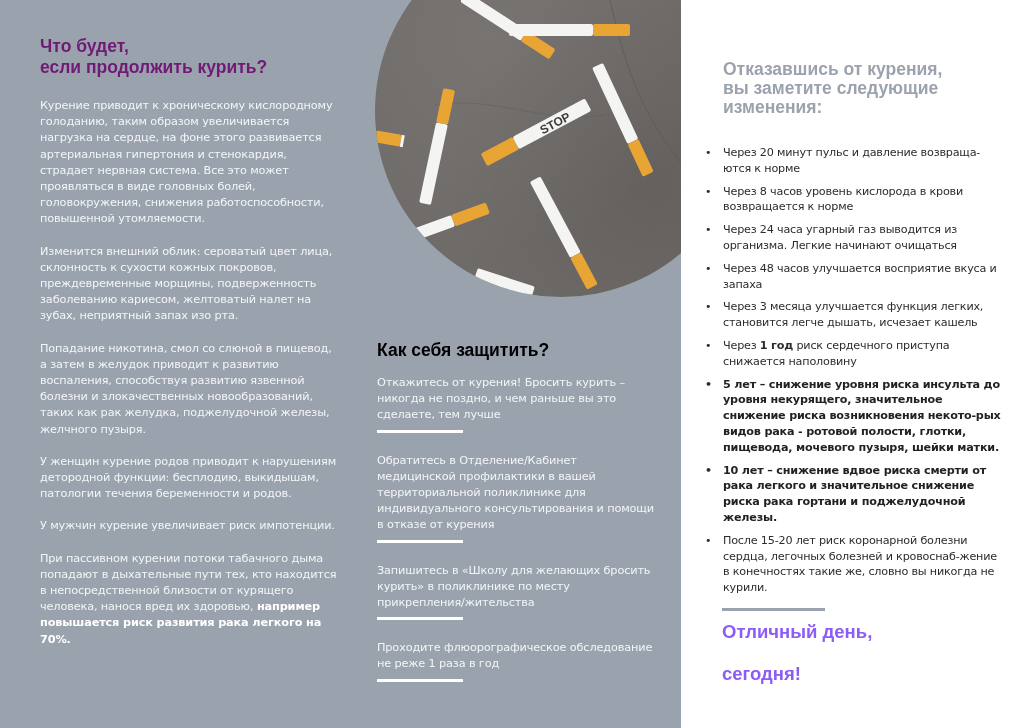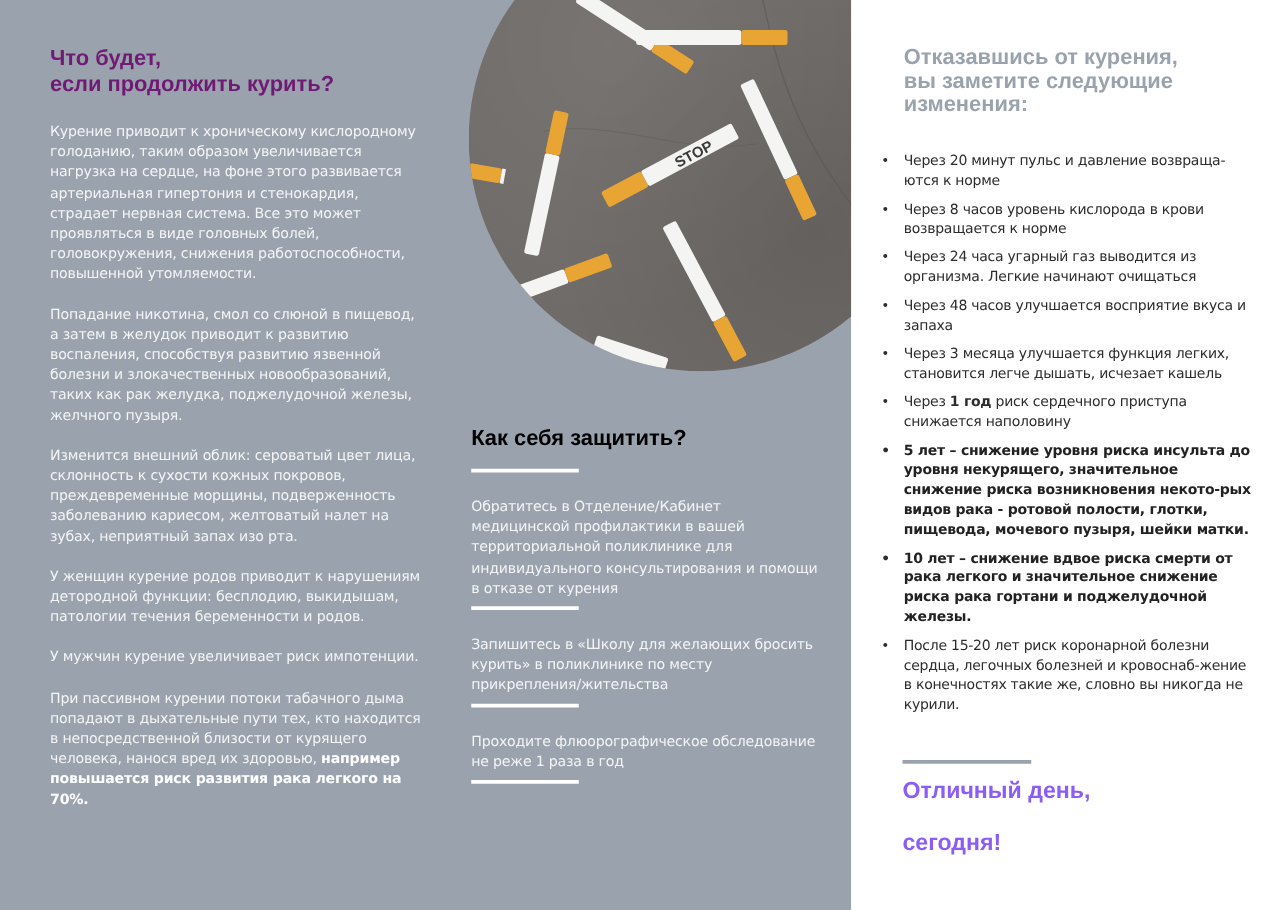--- a/index.html
+++ b/index.html
@@ -48,21 +48,21 @@
   .tip-text {
     font-family: "DejaVu Sans", sans-serif; font-size: 11.3px; line-height: 16.2px;
     color: #f3f5f7; letter-spacing: -0.15px;
   }
   .tip-bar { width: 86px; height: 3px; background: #ffffff; margin-top: 6px; }
 
   
   .col-right { position: absolute; left: 705px; top: 36px; width: 300px; }
   .h-right {
     font-family: "Liberation Sans", sans-serif; font-weight: bold;
-    font-size: 17.5px; line-height: 19px; color: #9aa3ad; margin-left: 18px; margin-bottom: 28px;
+    font-size: 17.5px; line-height: 19px; color: #9aa3ad; margin-left: 18px; margin-bottom: 28px; margin-top: 24px;
   }
   .benefits { list-style: none; }
   .benefit {
     position: relative; padding-left: 18px; margin-bottom: 7px;
     font-family: "DejaVu Sans", sans-serif; font-size: 11.2px; line-height: 15.8px;
     color: #2c2c2c; letter-spacing: -0.2px;
   }
   .benefit .bullet {
     position: absolute; left: 0; top: 0; font-size: 11px; color: #2c2c2c;
   }
@@ -133,33 +133,34 @@
       </g>
     </svg>
   </div>
 
   <div class="col-left">
     <h2 class="h-left">
       <span>Что будет,</span><br>
       <span>если продолжить курить?</span>
     </h2>
     <p class="p-left">Курение приводит к хроническому кислородному голоданию, таким образом увеличивается нагрузка на сердце, на фоне этого развивается артериальная гипертония и стенокардия, страдает нервная система. Все это может проявляться в виде головных болей, головокружения, снижения работоспособности, повышенной утомляемости.</p>
+    <p class="p-left">Изменится внешний облик: сероватый цвет лица, склонность к сухости кожных покровов, преждевременные морщины, подверженность заболеванию кариесом, желтоватый налет на зубах, неприятный запах изо рта.</p>
     <p class="p-left">Попадание никотина, смол со слюной в пищевод, а затем в желудок приводит к развитию воспаления, способствуя развитию язвенной болезни и злокачественных новообразований, таких как рак желудка, поджелудочной железы, желчного пузыря.</p>
-    <p class="p-left">Изменится внешний облик: сероватый цвет лица, склонность к сухости кожных покровов, преждевременные морщины, подверженность заболеванию кариесом, желтоватый налет на зубах, неприятный запах изо рта.</p>
     <p class="p-left">У женщин курение родов приводит к нарушениям детородной функции: бесплодию, выкидышам, патологии течения беременности и родов.</p>
     <p class="p-left">У мужчин курение увеличивает риск импотенции.</p>
     <p class="p-left">
       <span>При пассивном курении потоки табачного дыма попадают в дыхательные пути тех, кто находится в непосредственной близости от курящего человека, нанося вред их здоровью,</span>
       <b>например повышается риск развития рака легкого на 70%.</b>
     </p>
   </div>
 
   <div class="col-mid">
     <h2 class="h-mid">Как себя защитить?</h2>
     <div class="tip">
+      <p class="tip-text">Откажитесь от курения! Бросить курить – никогда не поздно, и чем раньше вы это сделаете, тем лучше</p>
       <div class="tip-bar"></div>
     </div>
     <div class="tip">
       <p class="tip-text">Обратитесь в Отделение/Кабинет медицинской профилактики в вашей территориальной поликлинике для индивидуального консультирования и помощи в отказе от курения</p>
       <div class="tip-bar"></div>
     </div>
     <div class="tip">
       <p class="tip-text">Запишитесь в «Школу для желающих бросить курить» в поликлинике по месту прикрепления/жительства</p>
       <div class="tip-bar"></div>
     </div>

